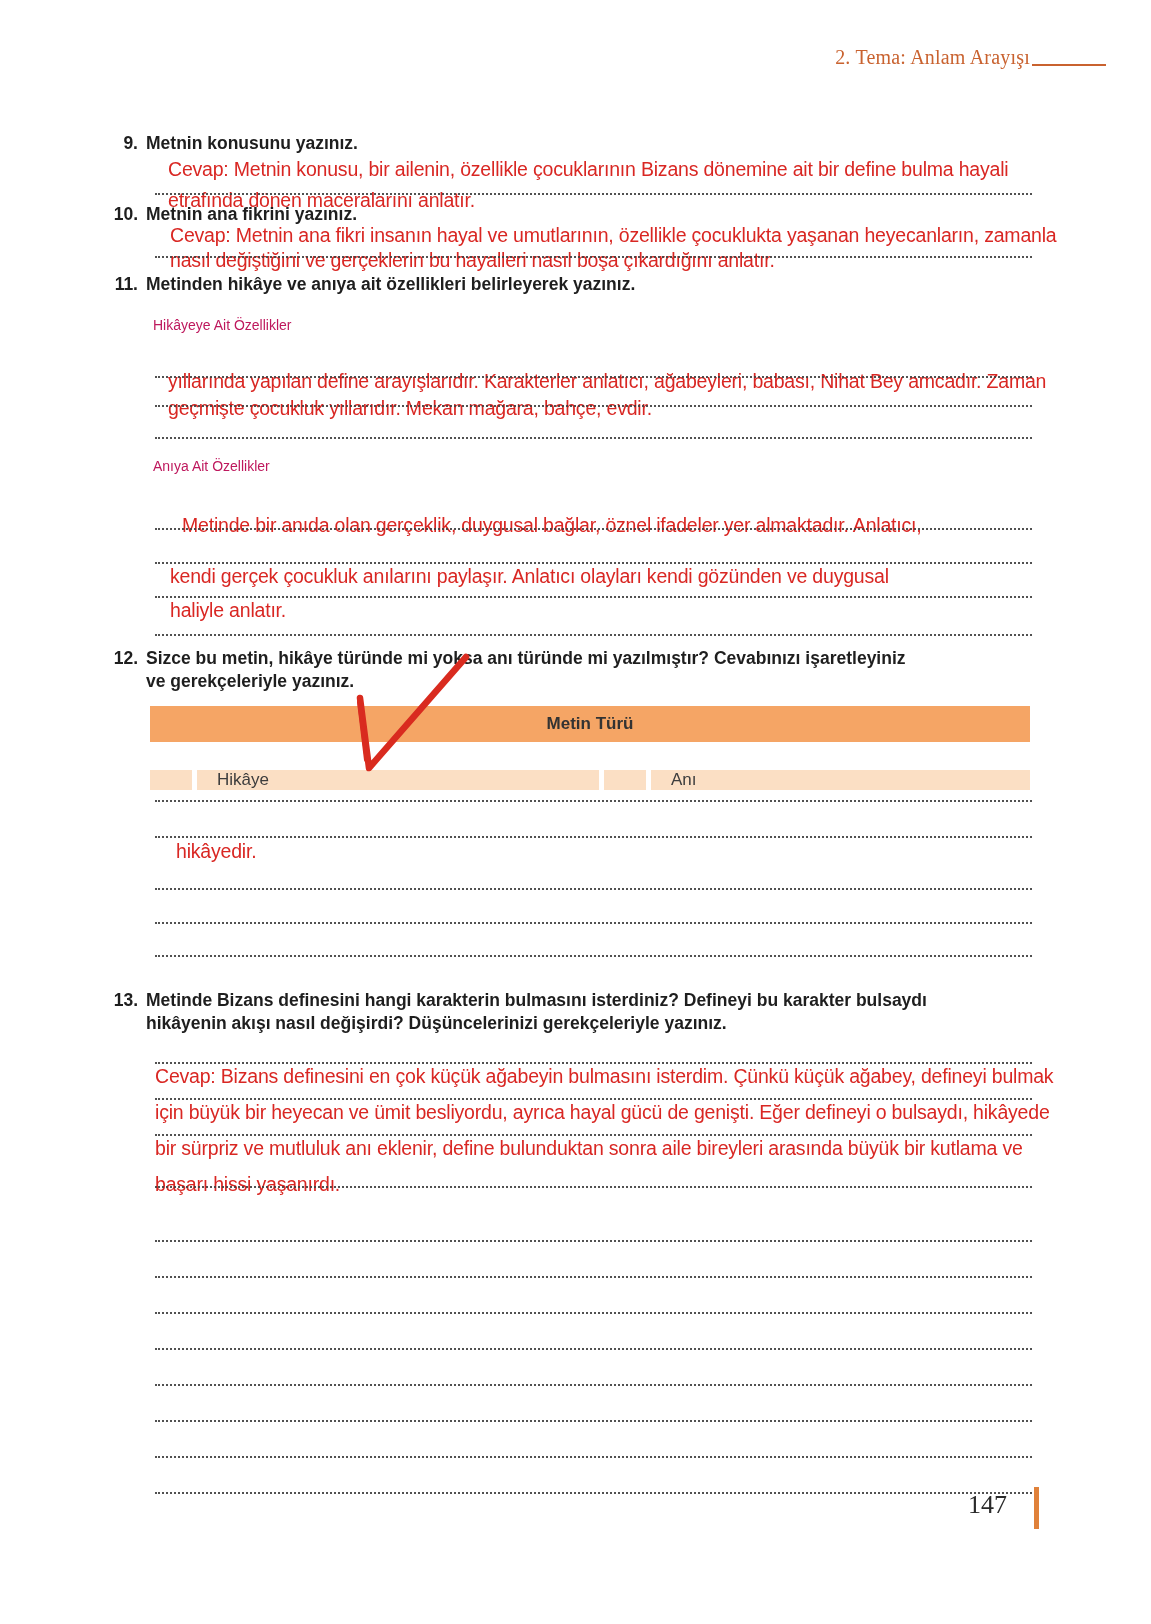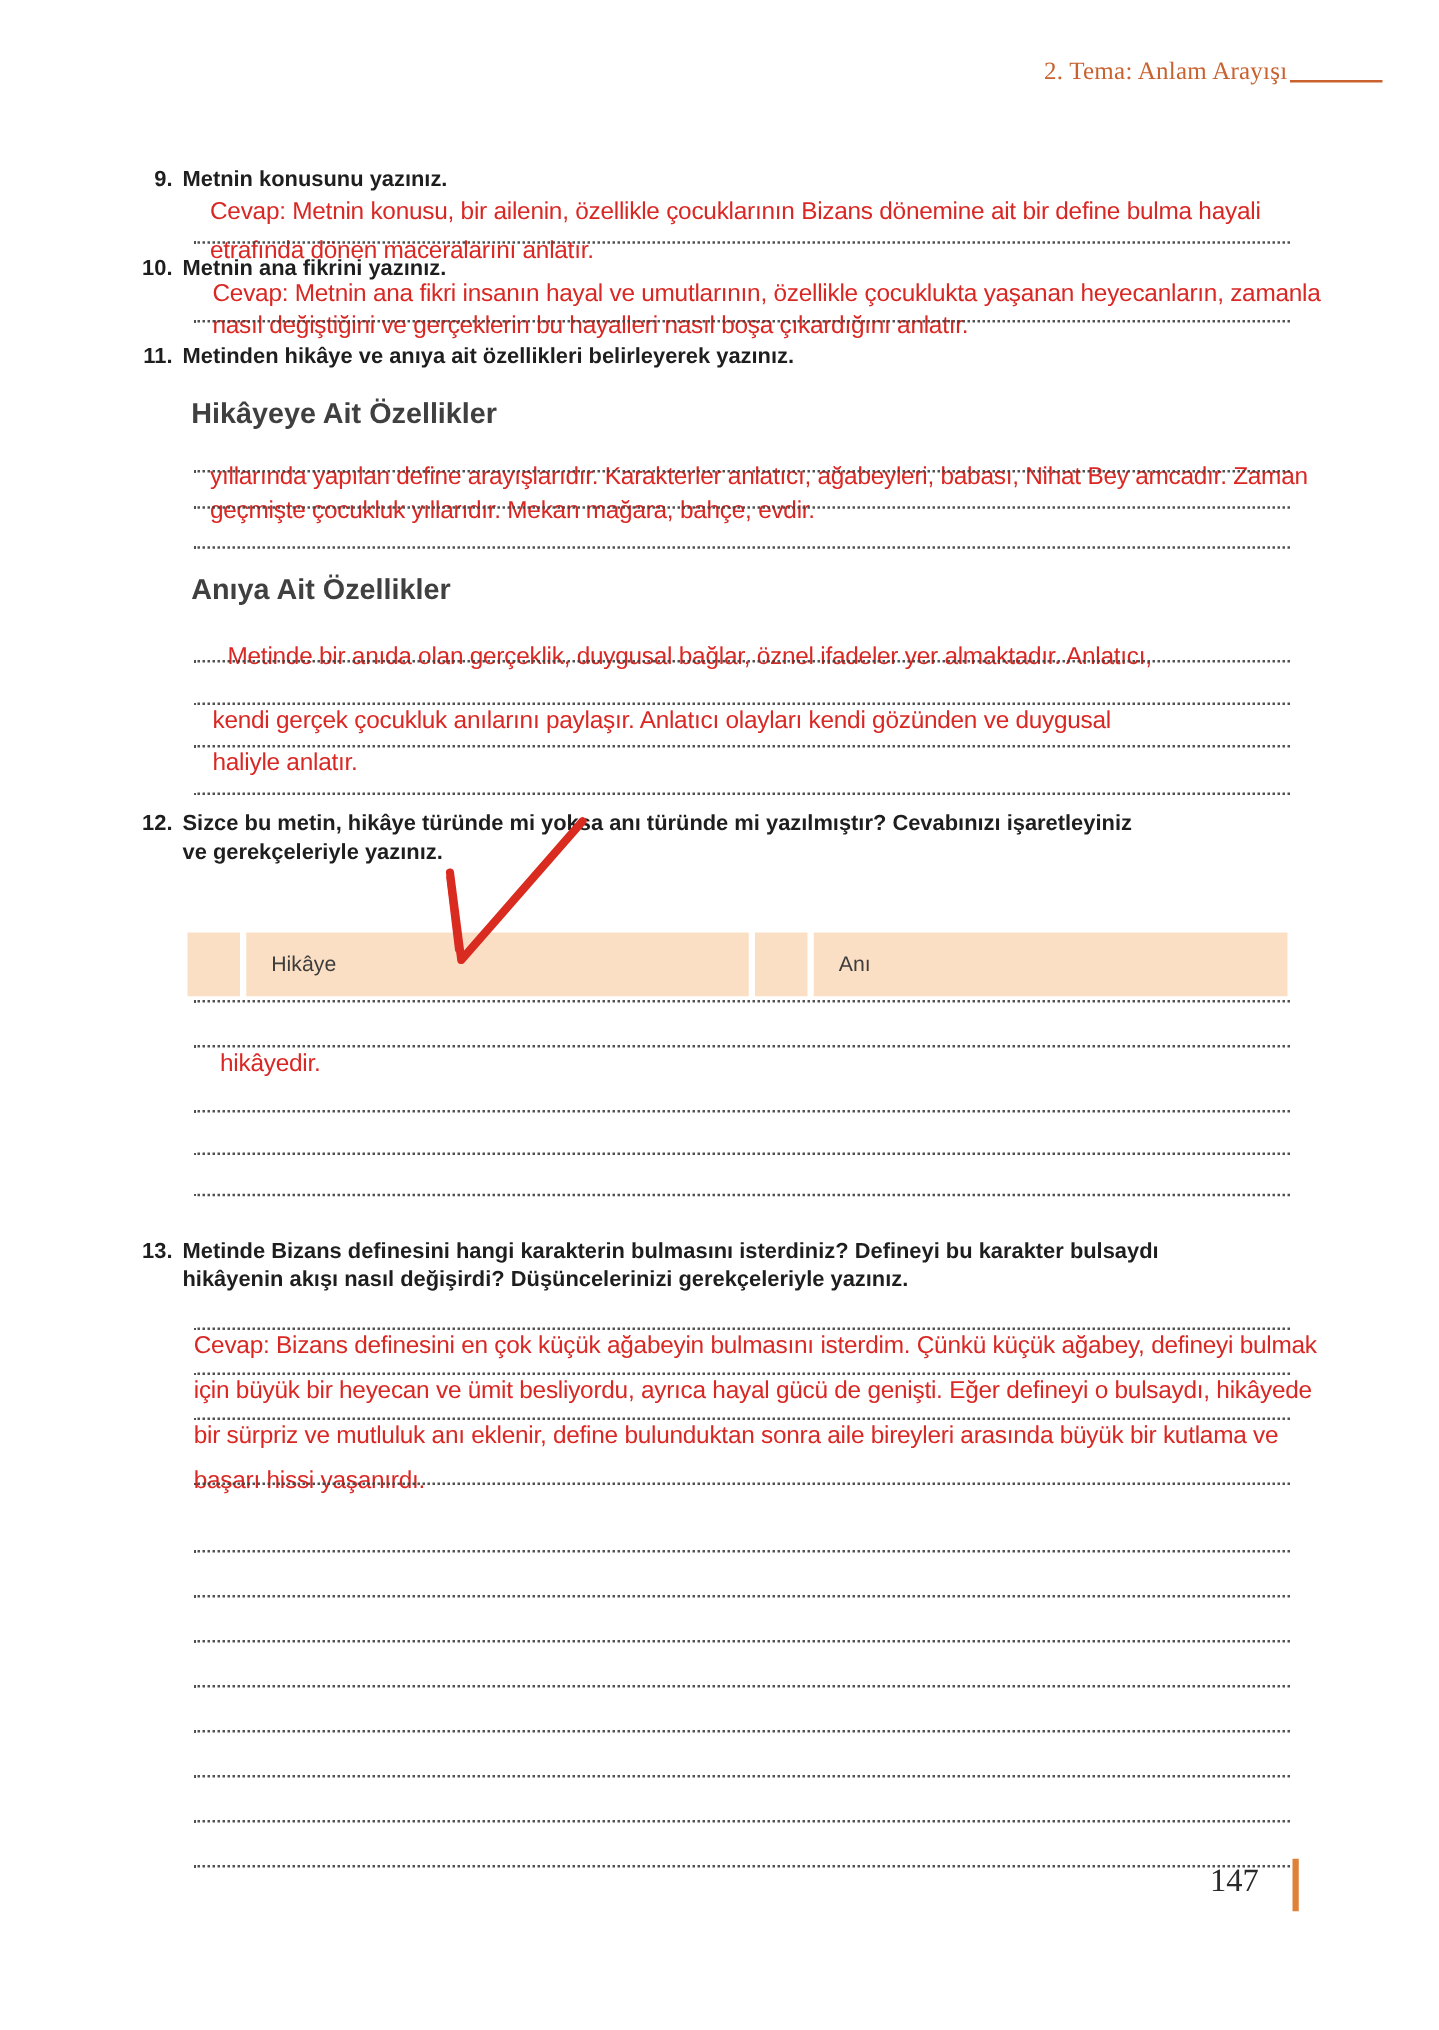--- a/index.html
+++ b/index.html
@@ -22,42 +22,42 @@
   .qnum{
     position:absolute;left:96px;width:42px;text-align:right;
     font-weight:bold;font-size:17.5px;color:#1e1e1e;z-index:2;white-space:nowrap;
   }
   .qtext{
     position:absolute;left:146px;
     font-weight:bold;font-size:17.5px;color:#1e1e1e;z-index:2;white-space:nowrap;
   }
   .subhead{
     position:absolute;left:153px;
-    font-weight:bold;font-size:23px;color:#404040;z-index:2;white-space:nowrap;
+    font-weight:normal;font-size:14px;color:#be185d;z-index:2;white-space:nowrap;
   }
   .red{
     position:absolute;
     font-size:19.5px;color:#d92723;z-index:2;white-space:nowrap;
     letter-spacing:-0.2px;
   }
   .dotted{
     position:absolute;left:155px;width:877px;height:0;
     border-top:2px dotted #3f3f3f;z-index:3;opacity:.9;
   }
   .tbl-header{
     position:absolute;left:150px;top:706px;width:880px;height:36px;
     background:#f5a565;z-index:1;
     display:flex;align-items:center;justify-content:center;
   }
   .tbl-header span{font-weight:bold;font-size:17px;color:#333333;}
   .tbl-row{
     position:absolute;left:150px;top:746px;width:880px;height:34px;
     display:flex;gap:5px;z-index:1;
   }
-  .cell{background:#fbdfc4;height:51px;display:flex;align-items:center;}
+  .cell{background:#fbdfc4;height:20px;display:flex;align-items:center;margin-top:24px;}
   .cell-check{width:42px;}
   .cell-opt1{width:402px;padding-left:20px;box-sizing:border-box;}
   .cell-opt2{width:366px;padding-left:20px;box-sizing:border-box;flex:1;}
   .cell span{font-size:17px;color:#3d3d3d;}
   .checkmark-svg{position:absolute;left:340px;top:640px;z-index:4;}
   .page-number{
     position:absolute;left:968px;top:1490px;width:58px;text-align:left;
     font-family:"Liberation Serif","DejaVu Serif",serif;
     font-size:26px;color:#2a2a2a;z-index:2;
   }
@@ -102,20 +102,23 @@
   <div class="dotted" style="top:562px;"></div>
   <div class="red" style="left:170px;top:565px;">kendi gerçek çocukluk anılarını paylaşır. Anlatıcı olayları kendi gözünden ve duygusal</div>
   <div class="dotted" style="top:596px;"></div>
   <div class="red" style="left:170px;top:599px;">haliyle anlatır.</div>
   <div class="dotted" style="top:634px;"></div>
 
   <div class="qnum" style="top:648px;">12.</div>
   <div class="qtext" style="top:648px;">Sizce bu metin, hikâye türünde mi yoksa anı türünde mi yazılmıştır? Cevabınızı işaretleyiniz</div>
   <div class="qtext" style="top:671px;">ve gerekçeleriyle yazınız.</div>
 
+  <div class="tbl-header">
+    <span>Metin Türü</span>
+  </div>
   <div class="tbl-row">
     <div class="cell cell-check"></div>
     <div class="cell cell-opt1">
       <span>Hikâye</span>
     </div>
     <div class="cell cell-check"></div>
     <div class="cell cell-opt2">
       <span>Anı</span>
     </div>
   </div>

